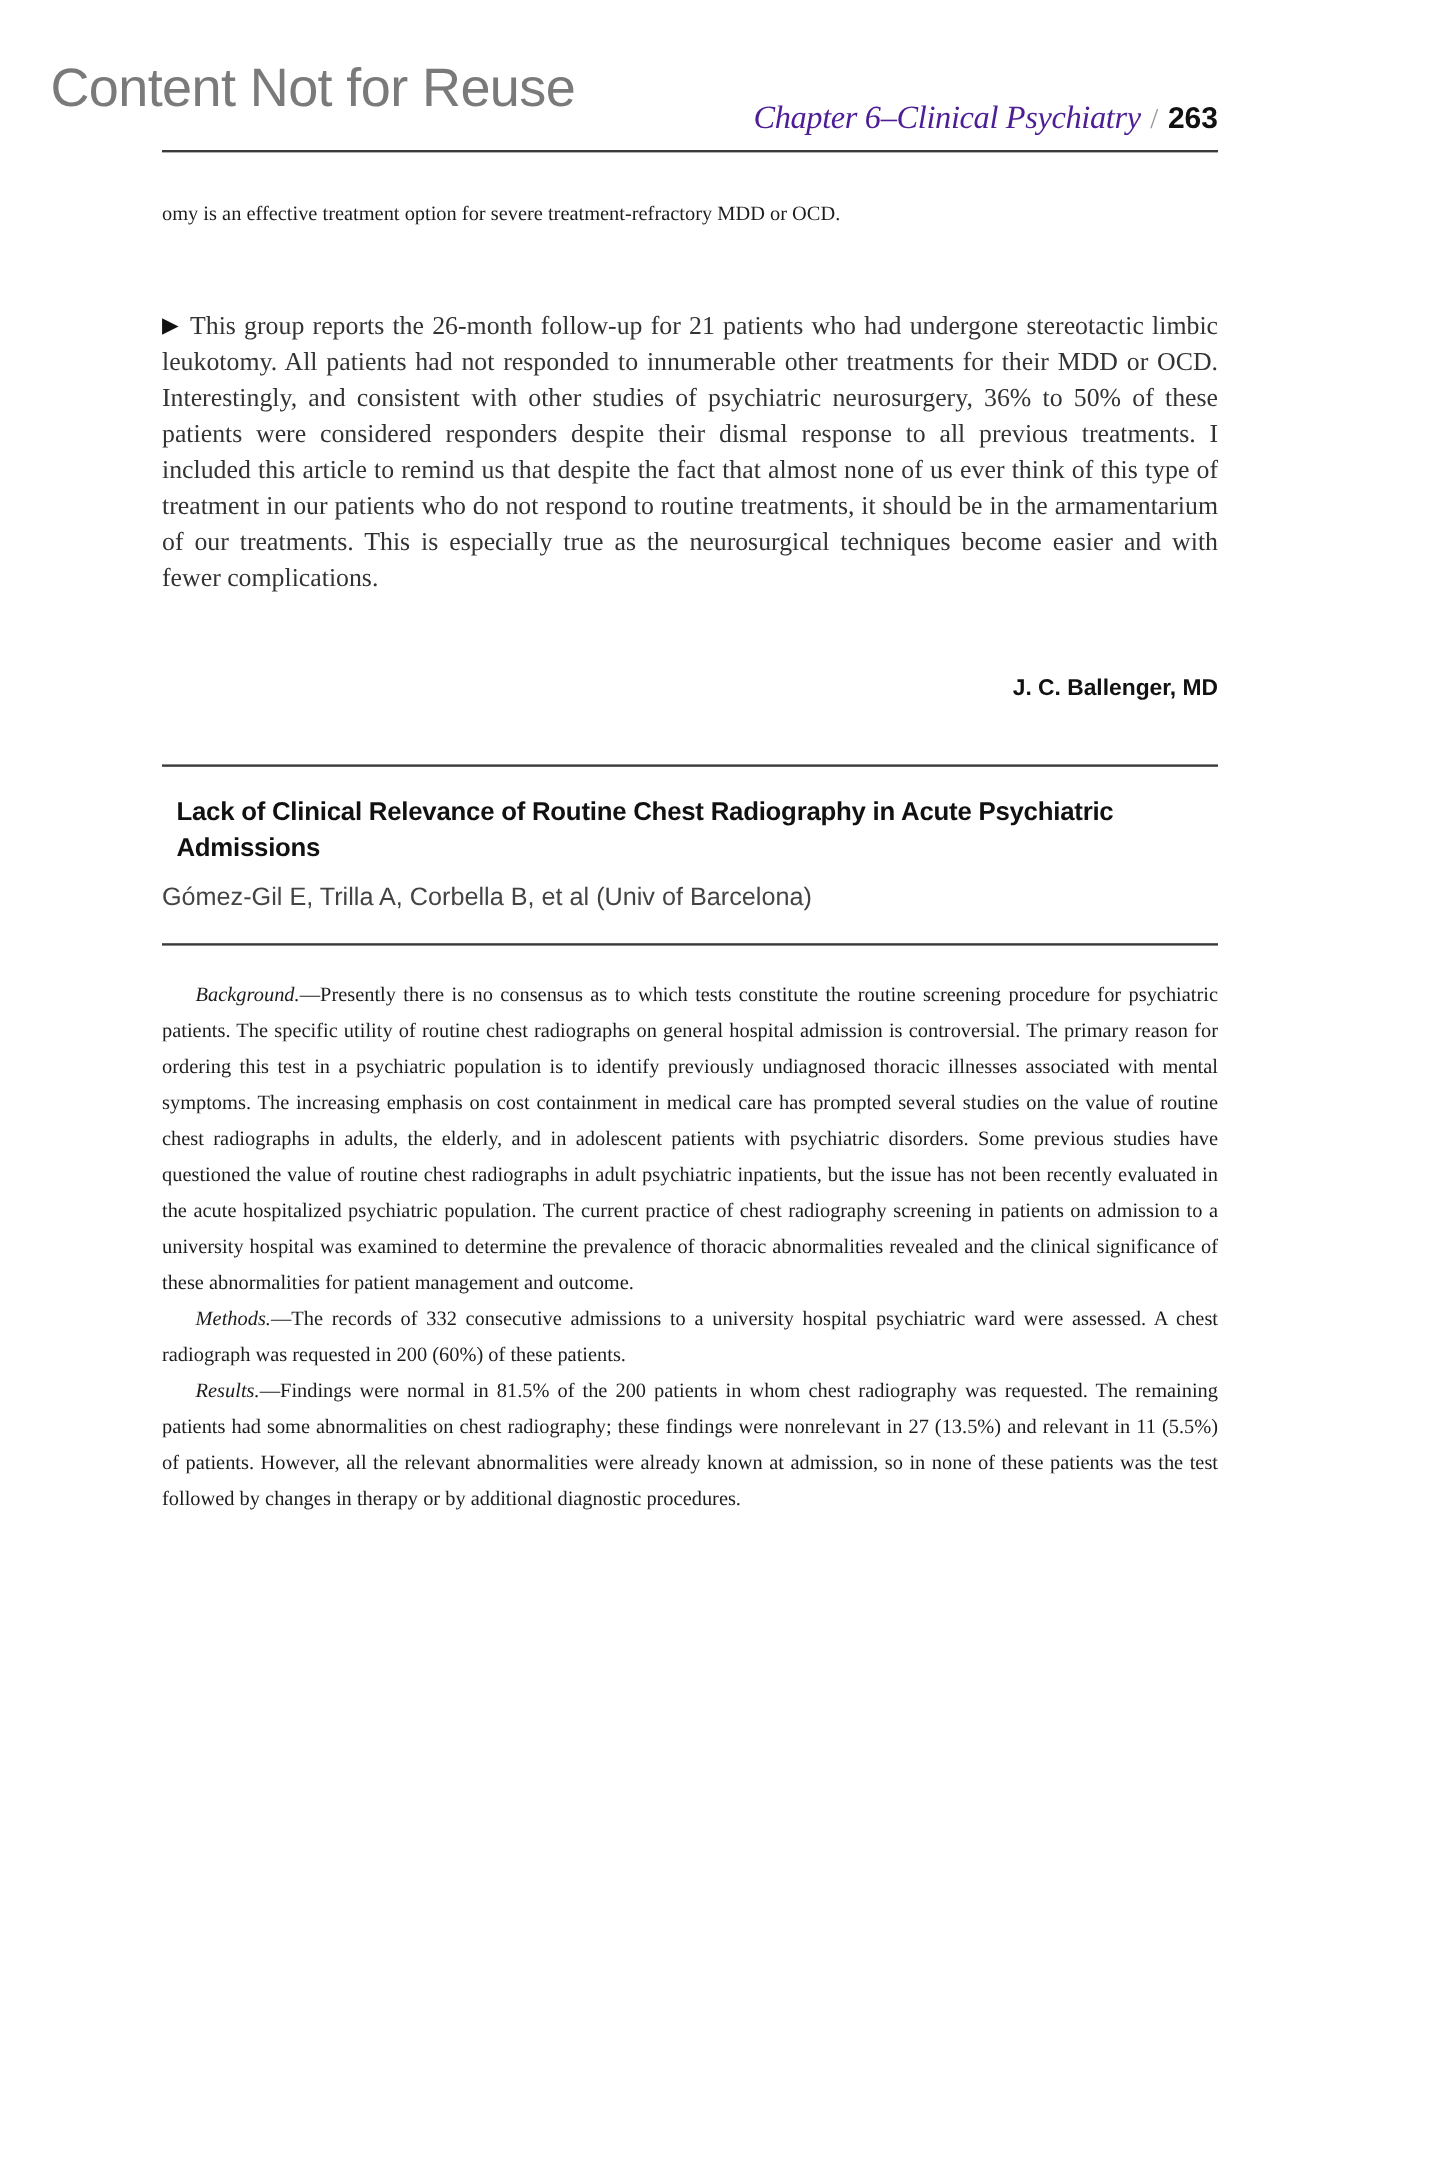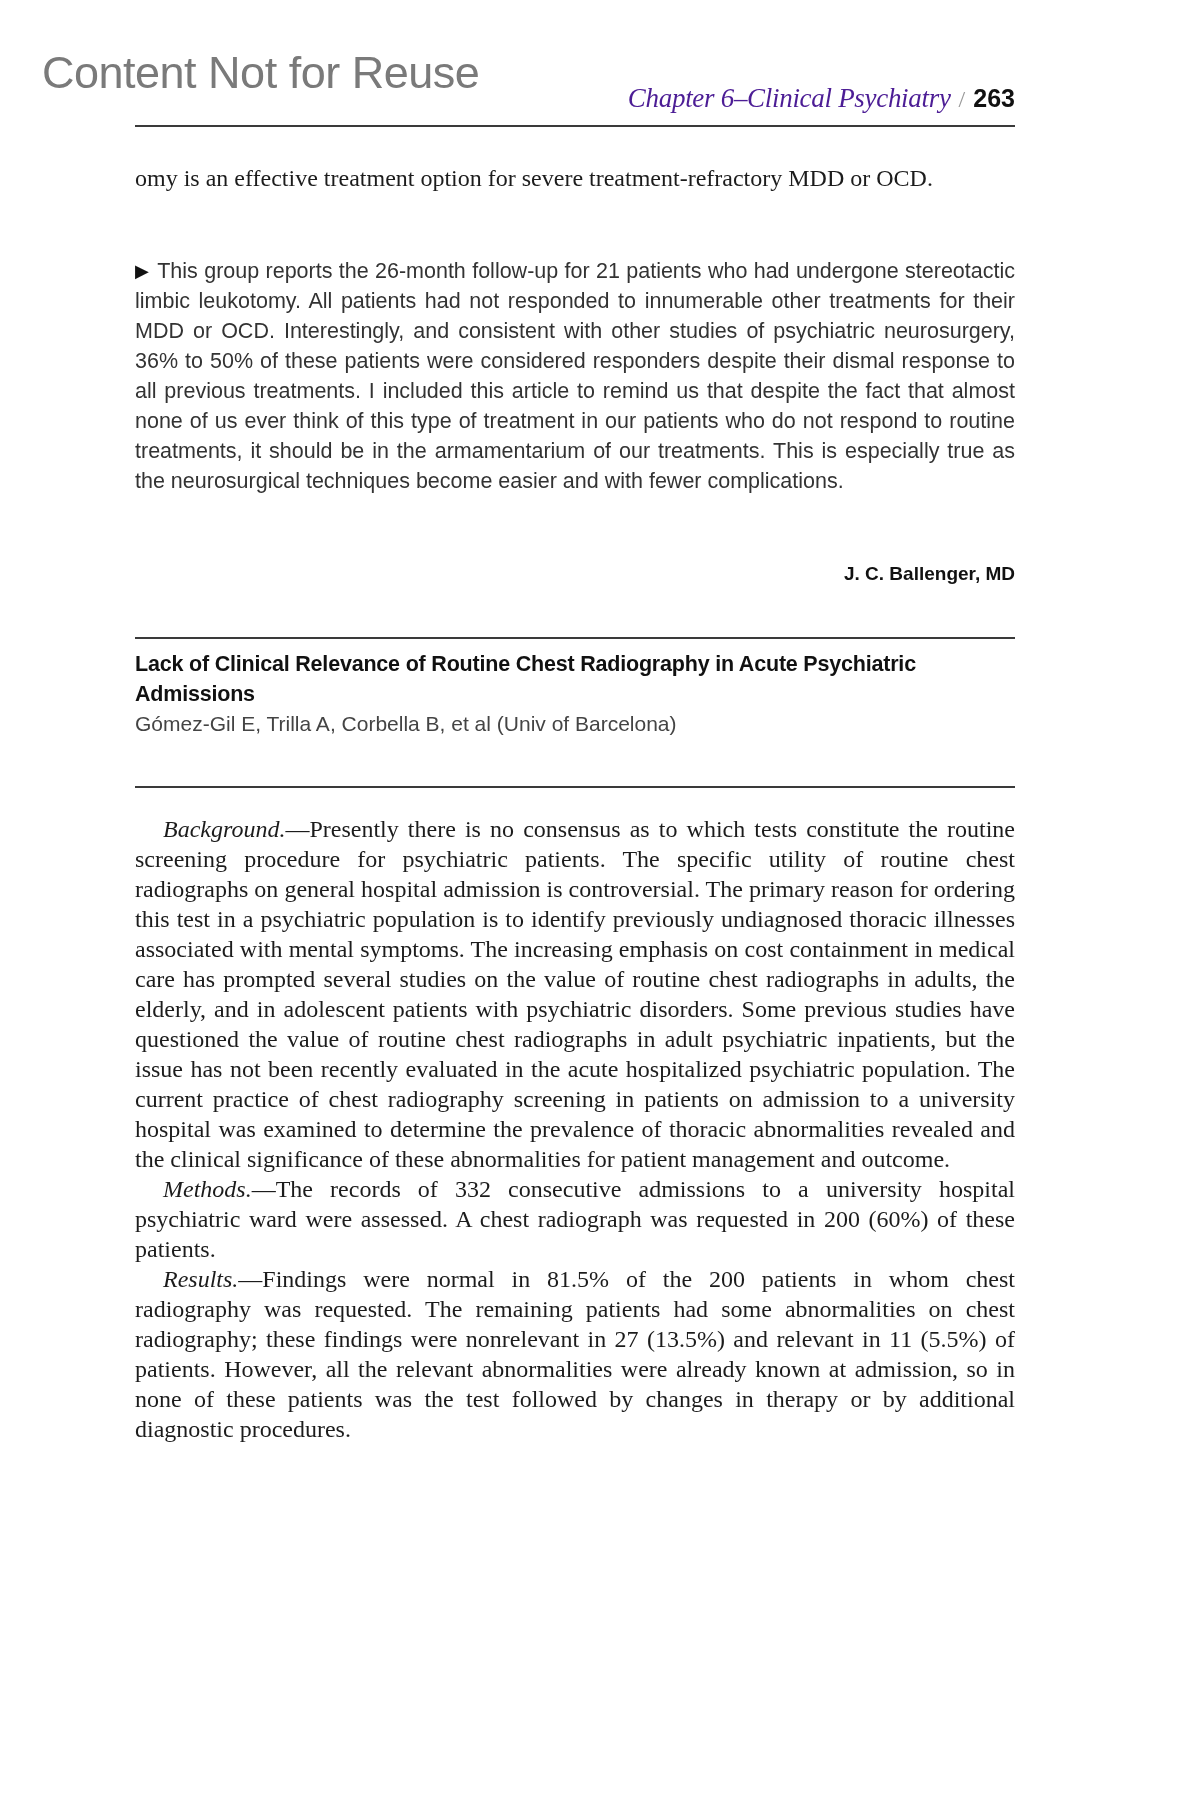--- a/index.html
+++ b/index.html
@@ -15,35 +15,35 @@
   .running-head {
     right: 185px; top: 82px; white-space: nowrap;
     font-family: "Liberation Serif", serif; font-size: 27px; line-height: 32px;
   }
   .running-head .chapter { font-style: italic; color: #4c1d95; letter-spacing: -0.3px; }
   .running-head .slash { color: #999; margin: 0 8px; font-size: 24px; }
   .running-head .page { font-family: "Liberation Sans", sans-serif; font-weight: bold; font-size: 25px; color: #111; }
   .rule { left: 135px; width: 880px; height: 0; border-top: 2px solid #3a3a3a; }
   .col { left: 135px; width: 880px; }
   .serif-text {
-    font-family: "Liberation Serif", serif; font-size: 24px; line-height: 30px;
+    font-family: "Liberation Serif", serif; font-size: 17px; line-height: 30px;
     text-align: justify; color: #1c1c1c; margin: 0;
   }
   .sans-text {
-    font-family: Liberation Sans, sans-serif; font-size: 21.5px; line-height: 30px;
+    font-family: Liberation Serif, serif; font-size: 21.5px; line-height: 30px;
     text-align: justify; color: #333; margin: 0;
   }
   .comment .arrow { font-size: 18px; color: #111; margin-right: 8px; vertical-align: 1px; }
   .signature {
     right: 185px; top: 563px;
     font-family: "Liberation Sans", sans-serif; font-weight: bold; font-size: 19px; color: #111;
   }
   .article-title {
     font-family: "Liberation Sans", sans-serif; font-weight: bold; font-size: 21.5px; line-height: 30px;
-    color: #111; margin: 0; letter-spacing: -0.2px;
+    color: #111; margin: 12px; letter-spacing: -0.2px;
   }
   .article-meta { font-family: "Liberation Sans", sans-serif; font-size: 21px; line-height: 30px; color: #444; }
   .journal-row { display: flex; justify-content: space-between; }
   .journal-name { font-style: italic; }
   .abstract p { margin: 0; text-indent: 28px; }
   .abstract .label { font-style: italic; }
 </style>
 </head>
 <body>
 

